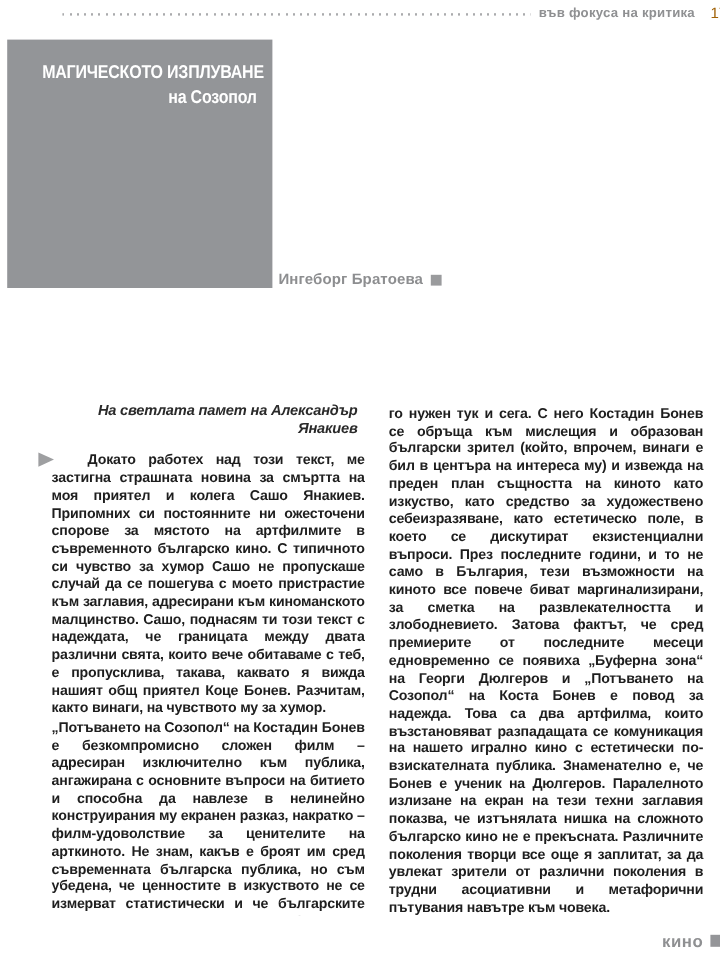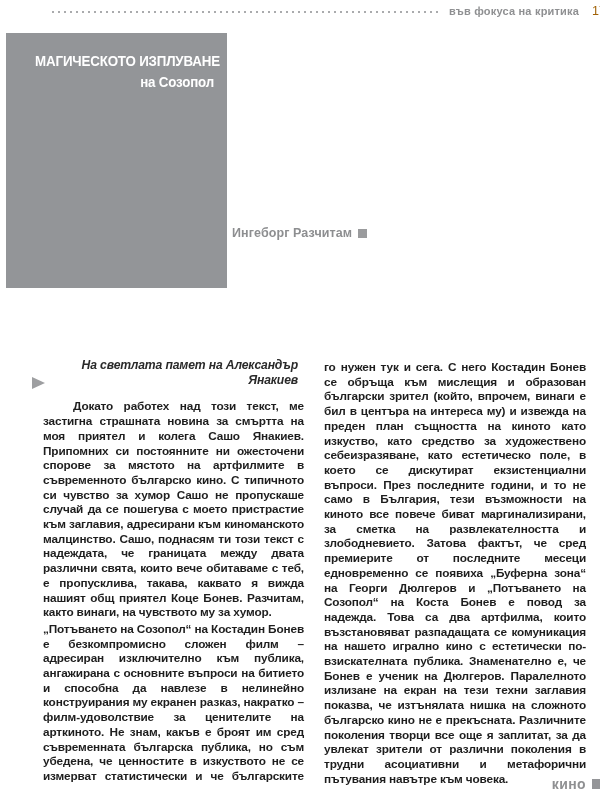--- a/index.html
+++ b/index.html
@@ -39,21 +39,21 @@
     font-size: 12.5px;
     font-weight: normal;
     color: #a16207;
     margin-left: 6px;
   }
 
   
   .title-box {
     position: absolute;
     left: 6px; top: 33px;
-    width: 221px; height: 255px;
+    width: 221px; height: 207px;
     background: #939598;
     box-sizing: border-box;
     padding: 17px 13px 0 0;
     text-align: right;
   }
   .title-lines {
     transform: scaleX(0.86);
     transform-origin: 100% 0;
   }
   .title-line {
@@ -80,21 +80,21 @@
     letter-spacing: 0.1px;
   }
   .byline .byline-square {
     width: 9px; height: 9px;
     background: #9a9b9d;
   }
 
   
   .columns {
     position: absolute;
-    left: 41px; top: 358px;
+    left: 41px; top: 335px;
     width: 547px;
     display: flex;
     gap: 16px;
   }
   .col {
     box-sizing: border-box;
     max-height: 428px;
     overflow: hidden;
     font-size: 11.8px;
     line-height: 14.7px;
@@ -164,21 +164,21 @@
   </div>
 
   <div class="title-box">
     <div class="title-lines">
       <div class="title-line">МАГИЧЕСКОТО ИЗПЛУВАНЕ</div>
       <div class="title-line">на Созопол</div>
     </div>
   </div>
 
   <div class="byline">
-    <span class="author-name">Ингеборг Разчитам</span>
+    <span class="author-name">Ингеборг Братоева</span>
     <span class="byline-square"></span>
   </div>
 
   <div class="paragraph-marker"></div>
 
   <div class="columns">
     <div class="col col-left">
       <div class="dedication">На светлата памет на Александър Янакиев</div>
       <p class="body-para indent-first">Докато работех над този текст, ме застигна страшната новина за смъртта на моя приятел и колега Сашо Янакиев. Припомних си постоянните ни ожесточени спорове за мястото на артфилмите в съвременното българско кино. С типичното си чувство за хумор Сашо не пропускаше случай да се пошегува с моето пристрастие към заглавия, адресирани към киноманското малцинство. Сашо, поднасям ти този текст с надеждата, че границата между двата различни свята, които вече обитаваме с теб, е пропусклива, такава, каквато я вижда нашият общ приятел Коце Бонев. Разчитам, както винаги, на чувството му за хумор.</p>
       <p class="body-para">„Потъването на Созопол“ на Костадин Бонев е безкомпромисно сложен филм – адресиран изключително към публика, ангажирана с основните въпроси на битието и способна да навлезе в нелинейно конструирания му екранен разказ, накратко – филм-удоволствие за ценителите на арткиното. Не знам, какъв е броят им сред съвременната българска публика, но съм убедена, че ценностите в изкуството не се измерват статистически и че българските киномани имат право на своите български филми. Затова мисля, че „Потъването на Созопол“ ни е мно-</p>

